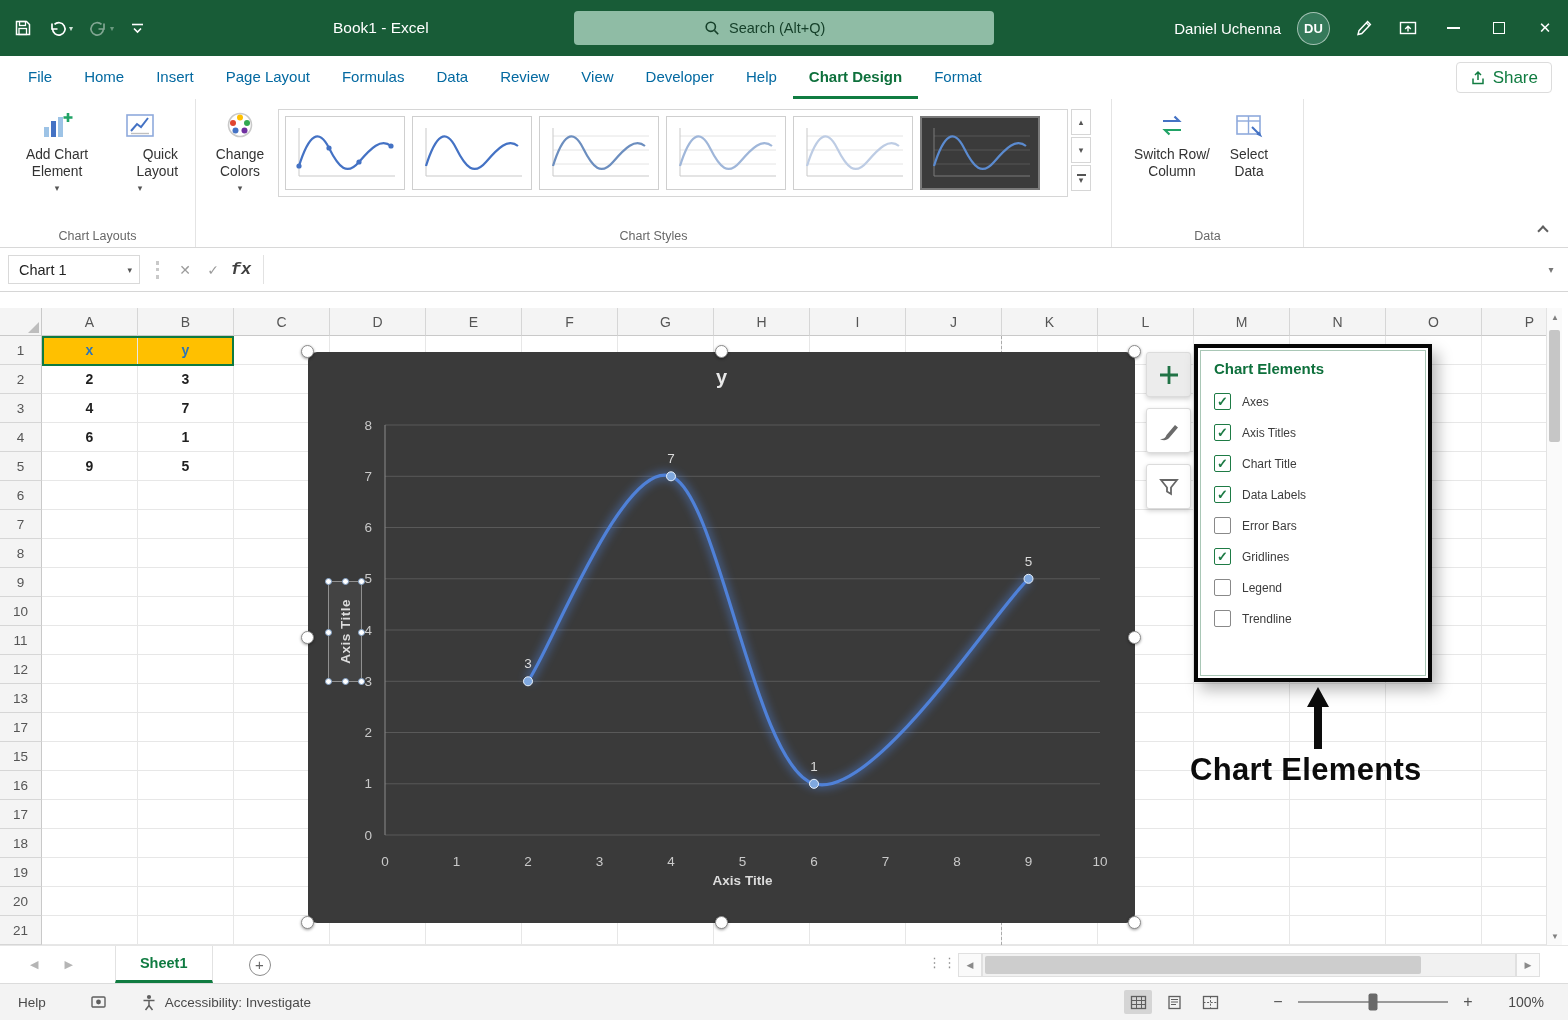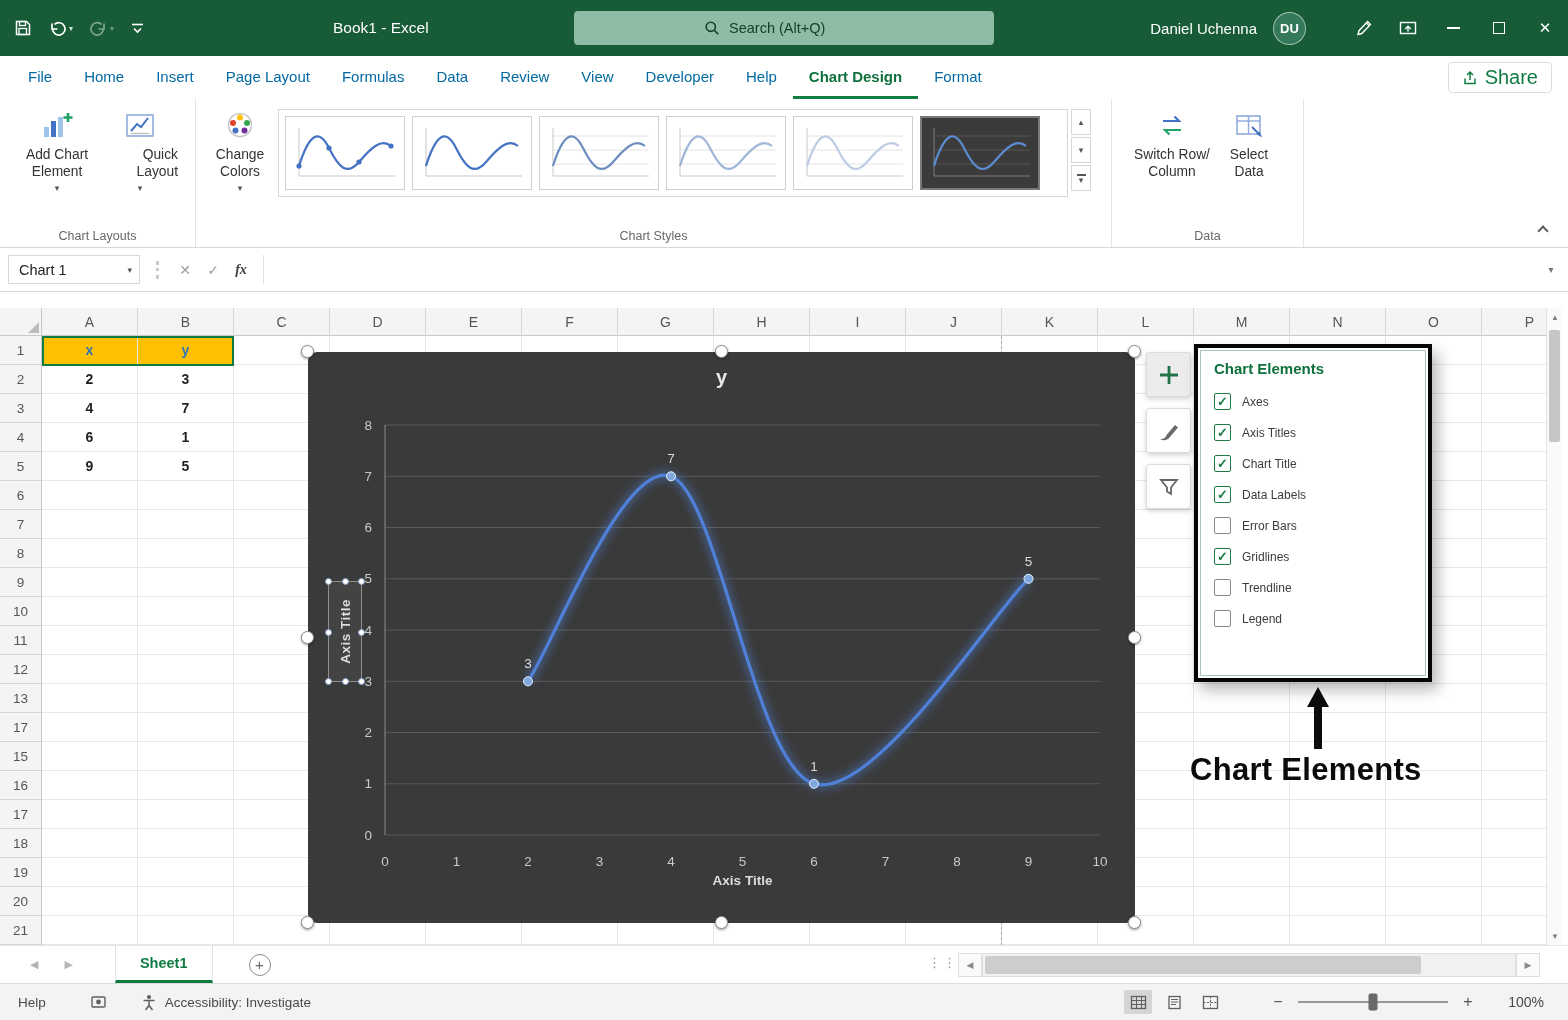--- a/index.html
+++ b/index.html
@@ -11,32 +11,32 @@
   .titlebar { position:absolute; left:0; top:0; width:100%; height:56px; background:#185C37; color:#fff; z-index:20; }
   .tb-left { position:absolute; left:14px; top:0; height:56px; display:flex; align-items:center; gap:16px; }
   .tb-ico { display:flex; align-items:center; gap:2px; cursor:pointer; }
   .tb-ico .dd { font-size:8px; color:#cfe3d8; }
   .tb-ico.dim { opacity:.45; }
   .tb-title { position:absolute; left:333px; top:0; height:56px; display:flex; align-items:center; font-size:15.5px; }
   .tb-search { position:absolute; left:50%; top:11px; transform:translateX(-50%); width:420px; height:34px; background:#8FBCA5; border-radius:4px; display:flex; align-items:center; gap:9px; padding-left:130px; cursor:text; }
   .tb-search span { color:#16402A; font-size:14.5px; }
   .tb-right { position:absolute; right:0; top:0; height:56px; display:flex; align-items:center; }
   .tb-user { font-size:15px; margin-right:16px; cursor:pointer; }
-  .tb-avatar { width:33px; height:33px; border-radius:50%; background:#35795A; border:1.5px solid rgba(255,255,255,.55); display:flex; align-items:center; justify-content:center; font-size:13px; font-weight:700; margin-right:36px; cursor:pointer; }
+  .tb-avatar { width:33px; height:33px; border-radius:50%; background:#35795A; border:1.5px solid rgba(255,255,255,.55); display:flex; align-items:center; justify-content:center; font-size:13px; font-weight:700; margin-right:12px; cursor:pointer; }
   .tb-tool { width:44px; height:56px; display:flex; align-items:center; justify-content:center; cursor:pointer; }
   .winctl { width:46px; height:56px; display:flex; align-items:center; justify-content:center; cursor:pointer; font-size:15px; }
   .min-bar { width:13px; height:2px; background:#fff; display:block; }
   .max-box { width:12px; height:12px; border:1.6px solid #fff; display:block; }
 
   
   .tabrow { position:absolute; top:56px; left:0; width:100%; height:43px; background:#fff; z-index:19; }
   #tabs { display:flex; padding-left:12px; height:100%; }
   .tab { padding:0 16px; display:flex; align-items:center; font-size:15px; color:#0369a1; cursor:pointer; border-bottom:3px solid transparent; }
   .tab.active { color:#0E703C; border-bottom-color:#107C41; font-weight:700; }
-  .share-btn { position:absolute; right:16px; top:6px; height:31px; display:flex; align-items:center; gap:7px; padding:0 13px; border:1px solid #DCDCDC; border-radius:4px; background:#fff; color:#107C41; font-size:20px; cursor:pointer; }
+  .share-btn { position:absolute; right:16px; top:6px; height:31px; display:flex; align-items:center; gap:7px; padding:0 13px; border:1px solid #DCDCDC; border-radius:4px; background:#fff; color:#107C41; font-size:17px; cursor:pointer; }
 
   
   .ribbon { position:absolute; top:99px; left:0; width:100%; height:149px; background:#fff; border-bottom:1px solid #D8D8D8; display:flex; z-index:18; }
   .rgroup { position:relative; border-right:1px solid #E4E4E4; padding:2px 6px 20px 6px; display:flex; align-items:flex-start; }
   .rgroup-label { position:absolute; left:0; right:0; bottom:4px; text-align:center; font-size:12.5px; color:#686868; }
   .bigbtn { display:flex; flex-direction:column; align-items:center; padding-top:9px; font-size:13.8px; color:#333; line-height:17px; text-align:center; cursor:pointer; }
   .bigbtn .bicon { width:32px; height:32px; margin-bottom:4px; }
   .dd { font-size:9px; color:#555; }
   .gallery { margin-top:8px; height:88px; border:1px solid #D6D6D6; display:flex; align-items:center; gap:7px; padding:0 6px; background:#fff; }
   .thumb { width:120px; height:74px; border:1px solid #CFCFCF; background:#fff; display:flex; align-items:center; justify-content:center; cursor:pointer; }
@@ -47,21 +47,21 @@
   .gmore i { display:block; width:9px; height:2px; background:#555; margin-bottom:2px; font-style:normal; }
   .ribbon-collapse { position:absolute; right:18px; bottom:10px; width:14px; height:14px; cursor:pointer; }
   .ribbon-collapse i { display:block; width:8px; height:8px; border-top:2px solid #5F5F5F; border-right:2px solid #5F5F5F; transform:rotate(-45deg); margin:4px auto 0; }
 
   
   .fbar { position:absolute; top:248px; left:0; width:100%; height:44px; background:#fff; border-bottom:1px solid #D6D6D6; display:flex; align-items:center; z-index:17; }
   .namebox { width:132px; margin-left:8px; height:29px; border:1px solid #D9D9D9; display:flex; align-items:center; padding-left:10px; font-size:14.5px; color:#222; position:relative; cursor:pointer; }
   .namebox .dd { position:absolute; right:7px; }
   .fdots { height:18px; border-left:3px dotted #C9C9C9; margin:0 12px 0 16px; }
   .fico { width:28px; text-align:center; font-size:14px; color:#9B9B9B; cursor:pointer; }
-  .fico.fx { font-family:Liberation Serif, serif; font-style:italic; font-weight:700; font-size:14px; color:#3F3F3F; }
+  .fico.fx { font-family:Liberation Mono, monospace; font-style:italic; font-weight:700; font-size:17px; color:#3F3F3F; }
   .finput { flex:1; height:29px; border-left:1px solid #E2E2E2; margin-left:8px; cursor:text; }
   .fexpand { width:34px; text-align:center; color:#777; font-size:10px; cursor:pointer; }
 
   
   .grid-area { position:absolute; top:308px; left:0; width:1546px; height:637px; overflow:hidden; background:#fff; z-index:1; }
   #colhead, .grow { display:grid; grid-template-columns:42px repeat(16, 96px); }
   #colhead { height:28px; }
   .corner { background:#F4F4F4; border-right:1px solid #C9C9C9; border-bottom:1px solid #C9C9C9; position:relative; }
   .corner::after { content:""; position:absolute; right:2px; bottom:2px; border-left:11px solid transparent; border-bottom:11px solid #BDBDBD; }
   .chc { background:#F4F4F4; border-right:1px solid #D6D6D6; border-bottom:1px solid #C9C9C9; display:flex; align-items:center; justify-content:center; font-size:14px; color:#555; cursor:pointer; }
@@ -920,25 +920,25 @@
         <div class="ce-item">
           <span class="ce-cb"></span>
           <span class="ce-label">Error Bars</span>
         </div>
         <div class="ce-item">
           <span class="ce-cb checked">✓</span>
           <span class="ce-label">Gridlines</span>
         </div>
         <div class="ce-item">
           <span class="ce-cb"></span>
-          <span class="ce-label">Trendline</span>
+          <span class="ce-label">Legend</span>
         </div>
         <div class="ce-item">
           <span class="ce-cb"></span>
-          <span class="ce-label">Legend</span>
+          <span class="ce-label">Trendline</span>
         </div>
       </div>
   </div>
 </div>
 
 <svg class="anno-arrow" width="42" height="64" viewBox="0 0 42 64">
   <polygon points="21,0 32,20 25,20 25,62 17,62 17,20 10,20" fill="#0C0C0C"></polygon>
 </svg>
 <div class="anno-label">Chart Elements</div>
 

